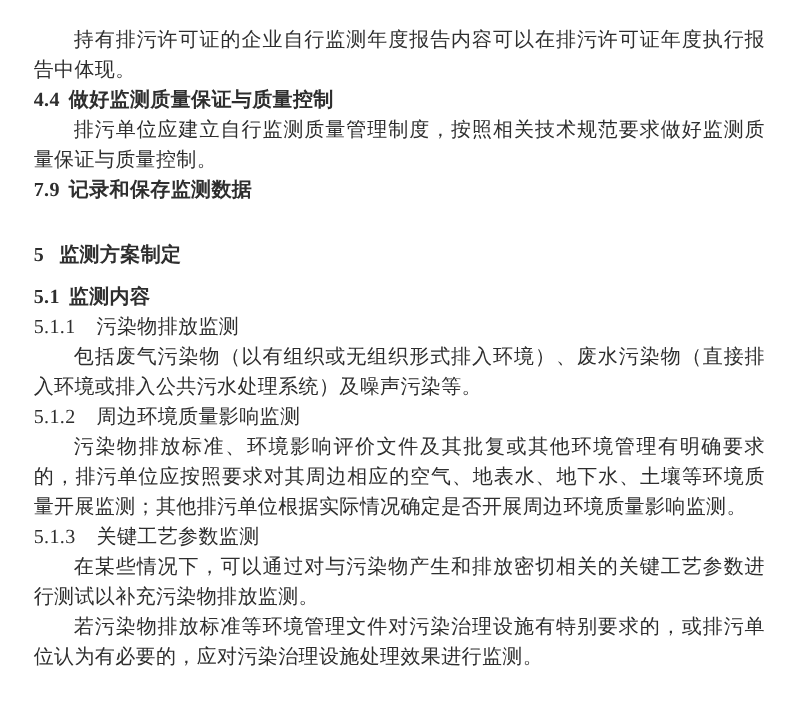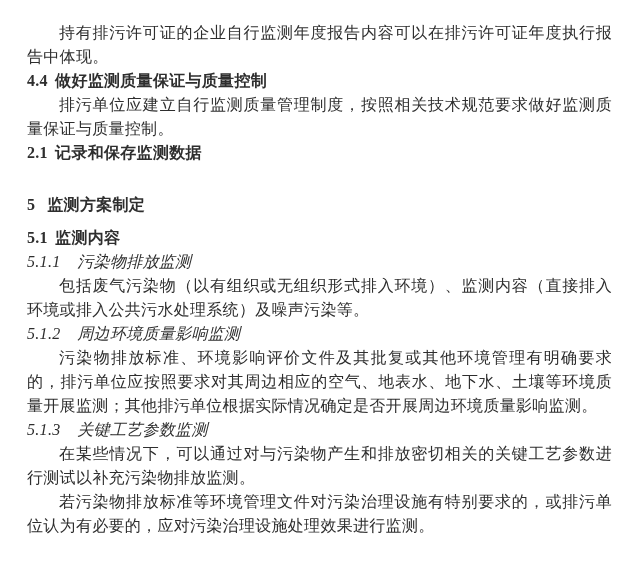--- a/index.html
+++ b/index.html
@@ -38,57 +38,56 @@
   .h1 {
     font-weight: bold;
     margin-top: 28px;
     margin-bottom: 9px;
   }
   .h2 {
     font-weight: bold;
   }
   .h3 {
     font-weight: normal;
-    font-style: italic;
   }
   .h1 .num { margin-right: 0.75em; }
   .h2 .num { margin-right: 0.45em; text-align: right; }
   .h3 .num { margin-right: 1.05em; }
 </style>
 </head>
 <body>
 
 <div class="page">
 
   <p class="para">持有排污许可证的企业自行监测年度报告内容可以在排污许可证年度执行报告中体现。</p>
 
   <p class="heading h2">
     <span class="num">4.4</span><span>做好监测质量保证与质量控制</span>
   </p>
 
   <p class="para">排污单位应建立自行监测质量管理制度，按照相关技术规范要求做好监测质量保证与质量控制。</p>
 
   <p class="heading h2">
-    <span class="num">2.1</span><span>记录和保存监测数据</span>
+    <span class="num">7.9</span><span>记录和保存监测数据</span>
   </p>
 
 
   <p class="heading h1">
     <span class="num">5</span><span>监测方案制定</span>
   </p>
 
   <p class="heading h2">
     <span class="num">5.1</span><span>监测内容</span>
   </p>
 
   <p class="heading h3">
     <span class="num">5.1.1</span><span>污染物排放监测</span>
   </p>
 
-  <p class="para">包括废气污染物（以有组织或无组织形式排入环境）、监测内容（直接排入环境或排入公共污水处理系统）及噪声污染等。</p>
+  <p class="para">包括废气污染物（以有组织或无组织形式排入环境）、废水污染物（直接排入环境或排入公共污水处理系统）及噪声污染等。</p>
 
   <p class="heading h3">
     <span class="num">5.1.2</span><span>周边环境质量影响监测</span>
   </p>
 
   <p class="para">污染物排放标准、环境影响评价文件及其批复或其他环境管理有明确要求的，排污单位应按照要求对其周边相应的空气、地表水、地下水、土壤等环境质量开展监测；其他排污单位根据实际情况确定是否开展周边环境质量影响监测。</p>
 
   <p class="heading h3">
     <span class="num">5.1.3</span><span>关键工艺参数监测</span>
   </p>

